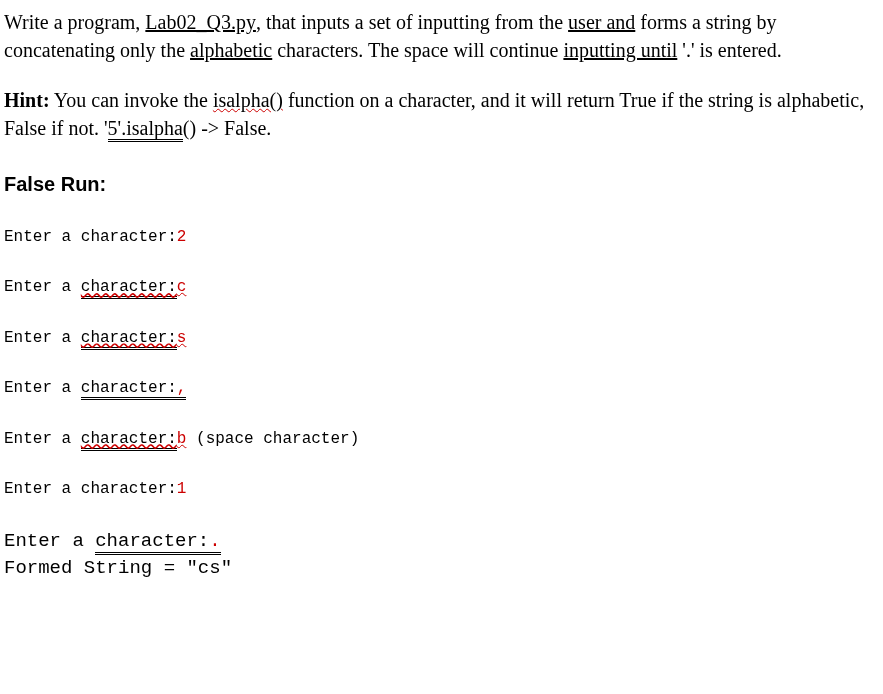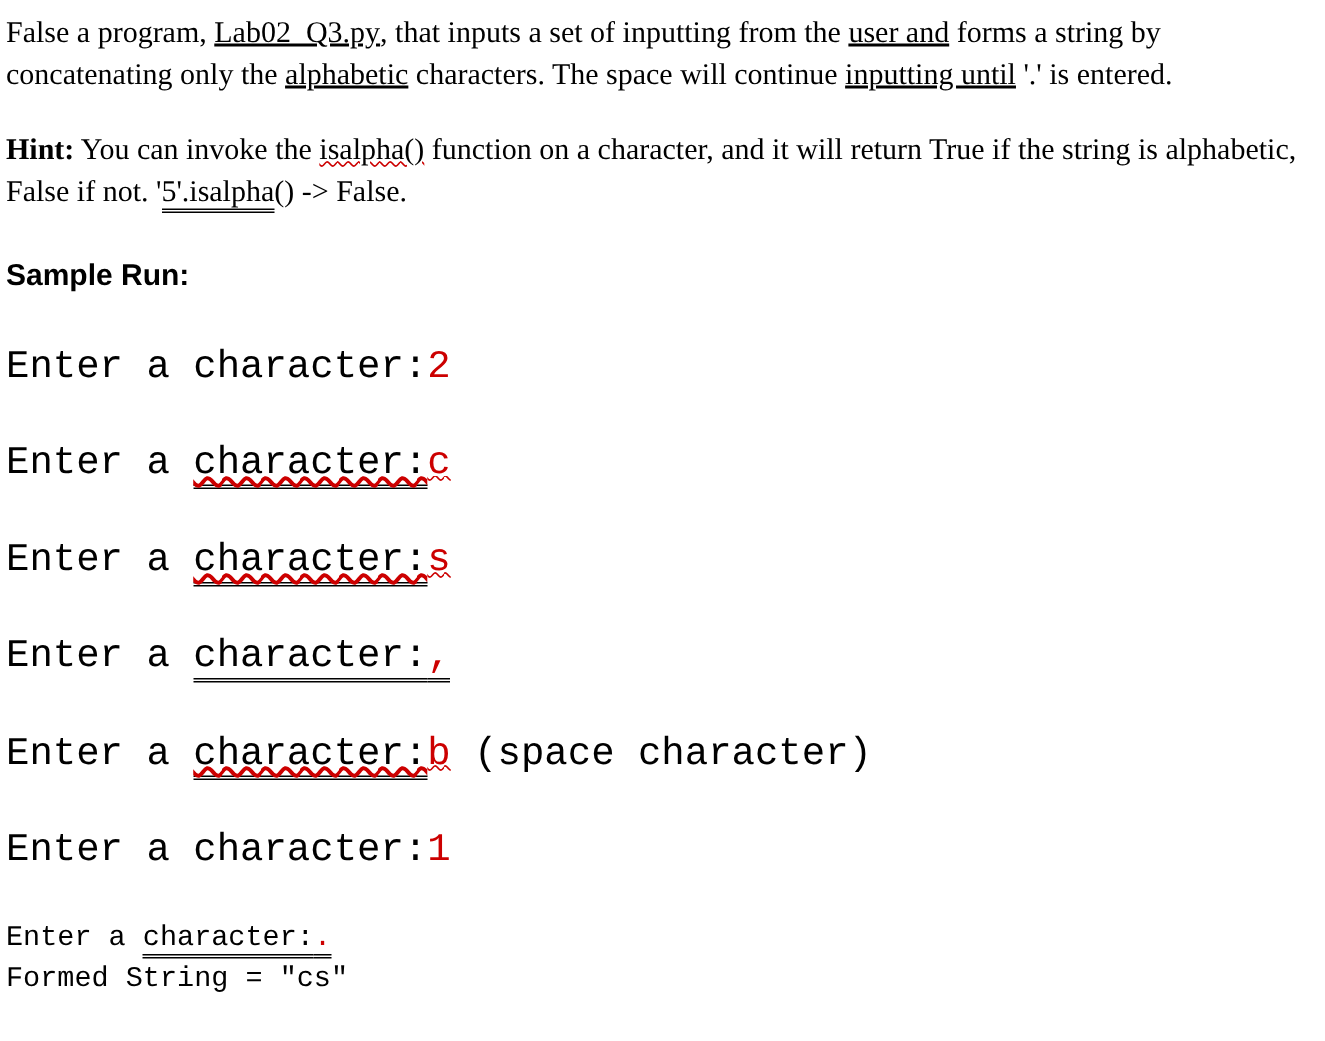--- a/index.html
+++ b/index.html
@@ -33,21 +33,21 @@
     }
     .para {
       margin-bottom: 22px;
     }
     .bold {
       font-weight: bold;
     }
     .sample-line {
       font-family: 'Courier New', Courier, monospace;
       margin-bottom: 28px;
-      font-size: 26px;
+      font-size: 16px;
     }
     .sample-line-last {
       font-family: 'Courier New', Courier, monospace;
       font-size: 19px;
       margin-bottom: 0;
     }
     .input-red {
       color: #c00;
     }
     .heading {
@@ -55,28 +55,28 @@
       font-weight: bold;
       font-size: 20px;
       margin-bottom: 28px;
       margin-top: 28px;
     }
   </style>
 </head>
 <body>
 
 <div class="para">
-  <span>False a program, </span><span class="mono underline">Lab02_Q3.py</span><span>, that inputs a set of inputting from the </span><span class="underline">user  and</span><span> forms a string by concatenating only the </span><span class="underline">alphabetic</span><span> characters. The space will continue </span><span class="underline">inputting  until</span><span> '.' is entered.</span>
+  <span>Write a program, </span><span class="mono underline">Lab02_Q3.py</span><span>, that inputs a set of inputting from the </span><span class="underline">user  and</span><span> forms a string by concatenating only the </span><span class="underline">alphabetic</span><span> characters. The space will continue </span><span class="underline">inputting  until</span><span> '.' is entered.</span>
 </div>
 
 <div class="para">
   <span class="bold">Hint:</span><span>  You can invoke the </span><span class="mono wavy-red">isalpha()</span><span> function on a character, and it will return True if the string is alphabetic, False if not.  '</span><span class="mono double-underline">5'.isalpha</span><span class="mono">() -&gt; False.</span>
 </div>
 
-<div class="heading">Sample Run:</div>
+<div class="heading">False Run:</div>
 
 <div class="sample-line">
   <span>Enter a character:</span><span class="input-red">2</span>
 </div>
 
 <div class="sample-line">
   <span>Enter a </span><span class="double-underline-wavy">character:</span><span class="input-red wavy-red">c</span>
 </div>
 
 <div class="sample-line">

